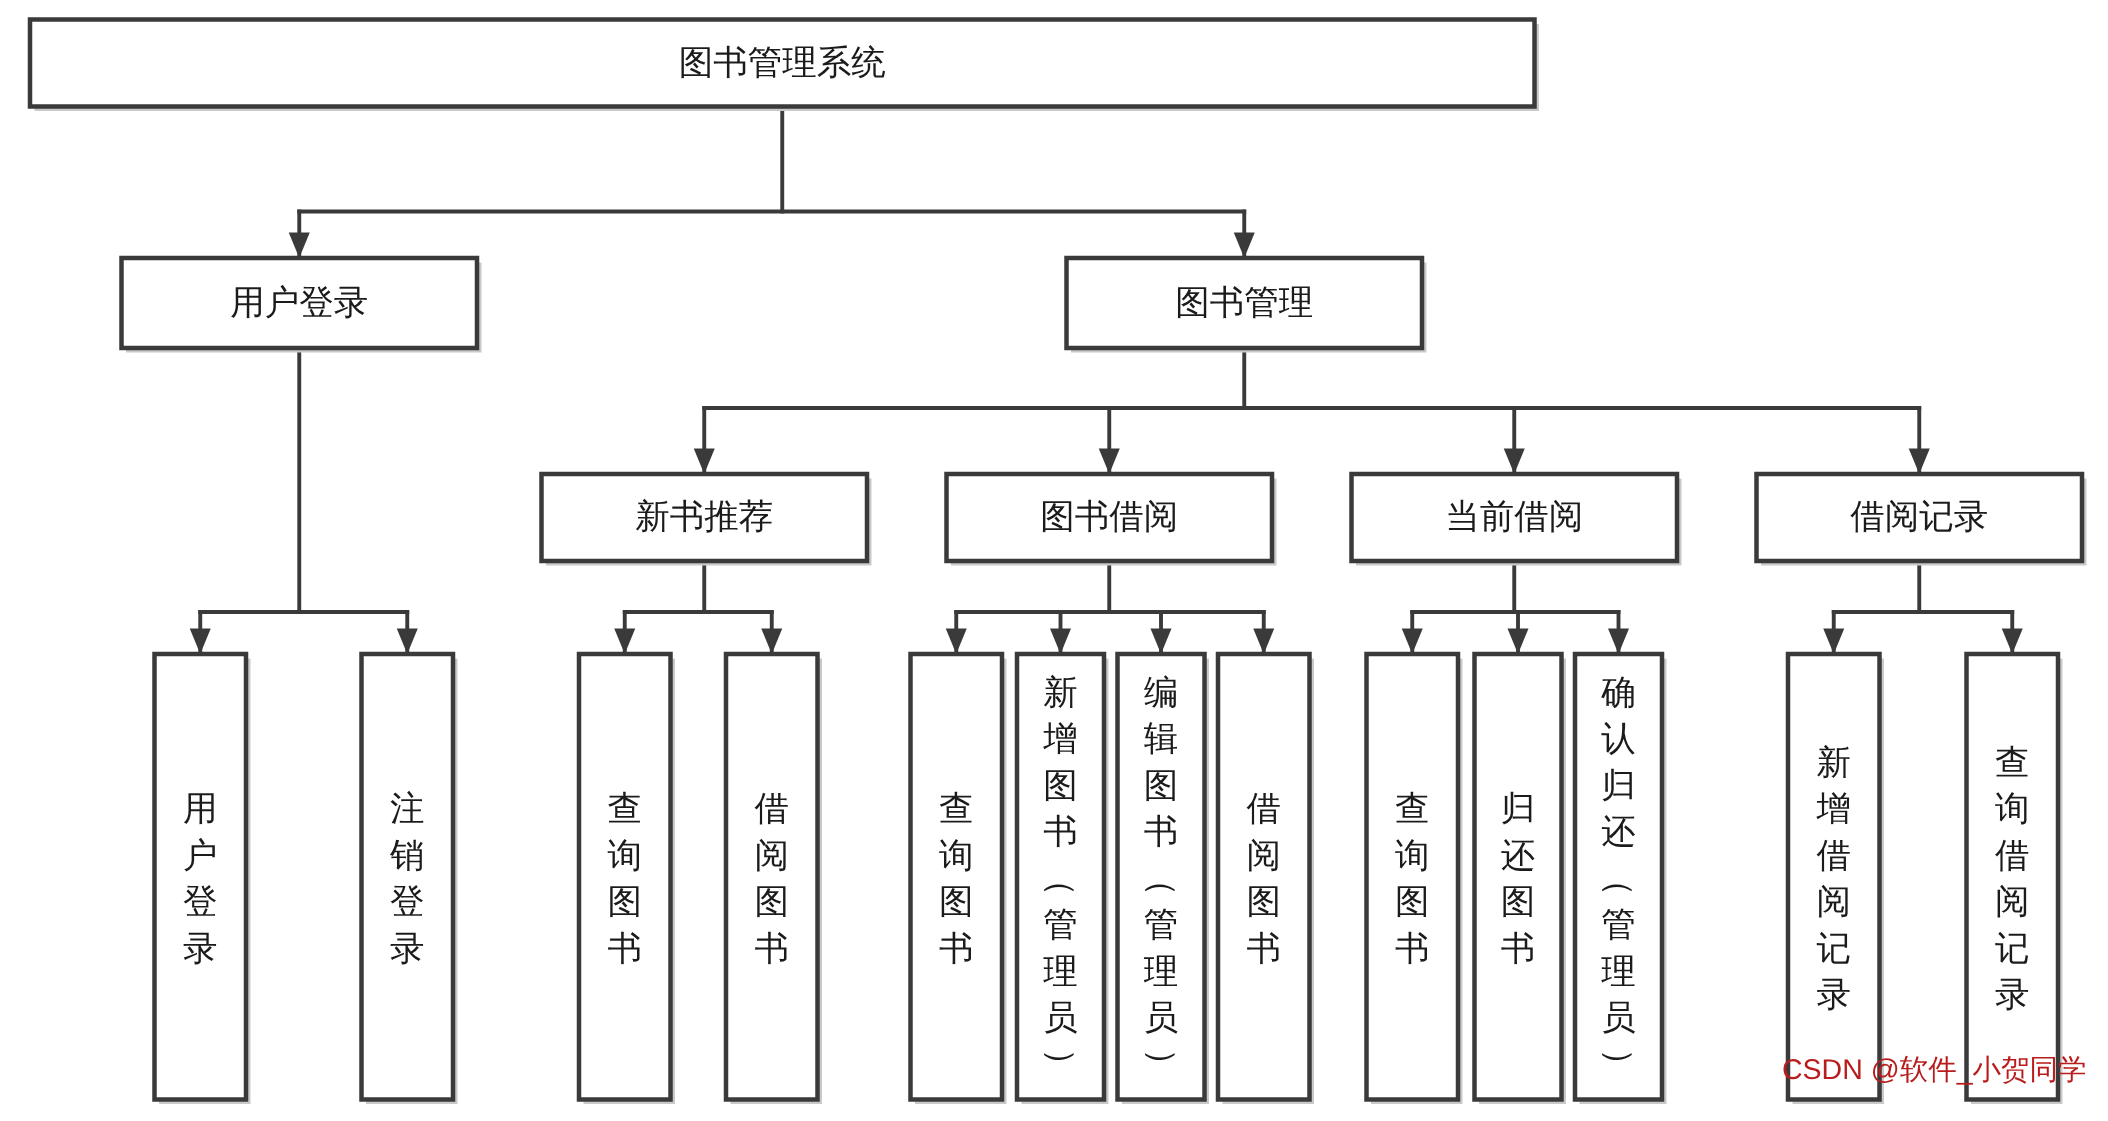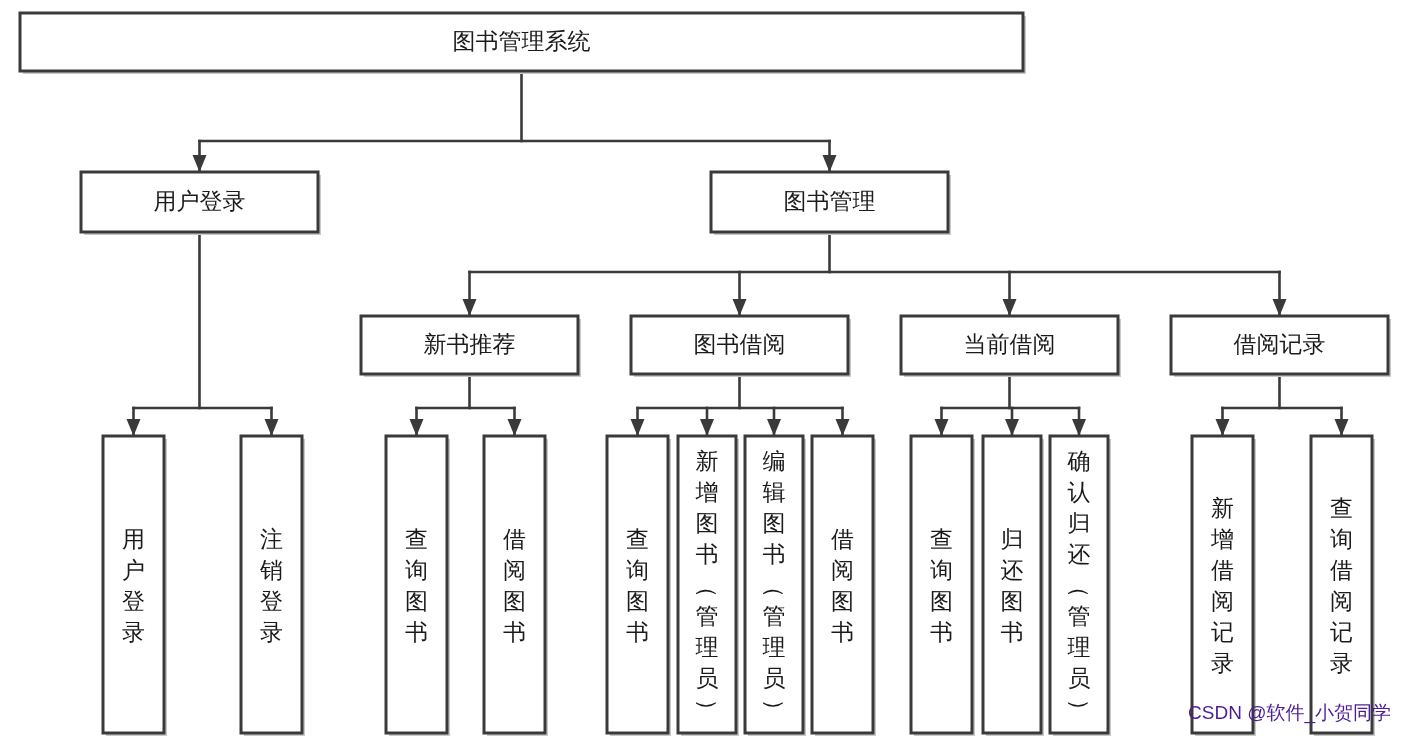--- a/index.html
+++ b/index.html
@@ -55,21 +55,21 @@
     font-family: "Liberation Sans", "DejaVu Sans", sans-serif;
     font-size: 23px;
     fill: #1b1b1b;
   }
   .watermark-text {
     position: absolute;
     right: 14px;
     bottom: 8px;
     font-family: "Liberation Sans", "DejaVu Sans", sans-serif;
     font-size: 19px;
-    color: #4c1d95;
+    color: #b91c1c;
     white-space: nowrap;
     user-select: none;
   }
 </style>
 </head>
 <body>
 
 <div id="diagram-root">
   <svg id="tree-svg" viewBox="0 0 1405 747">
     <g id="edges-layer">

